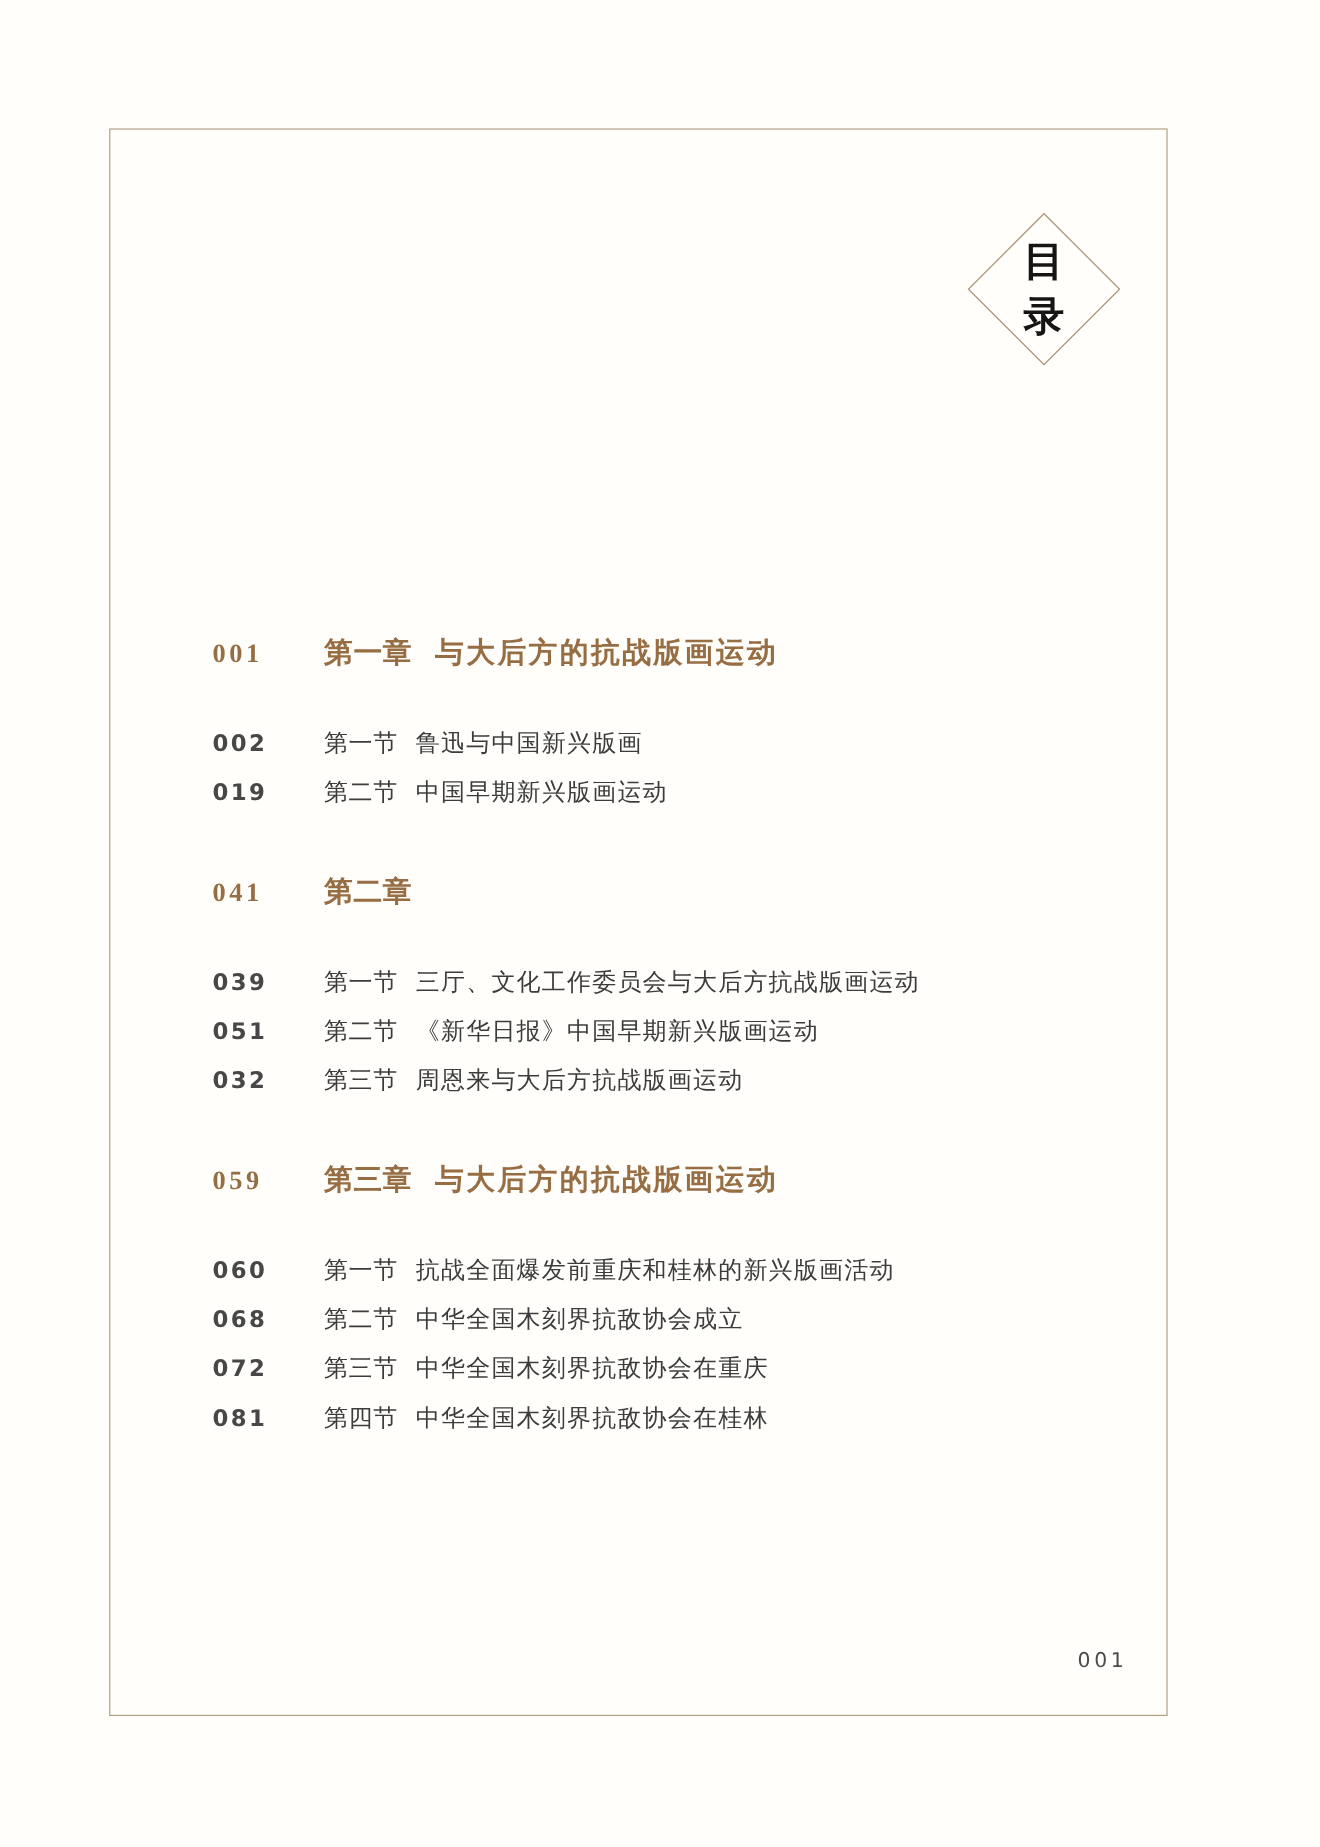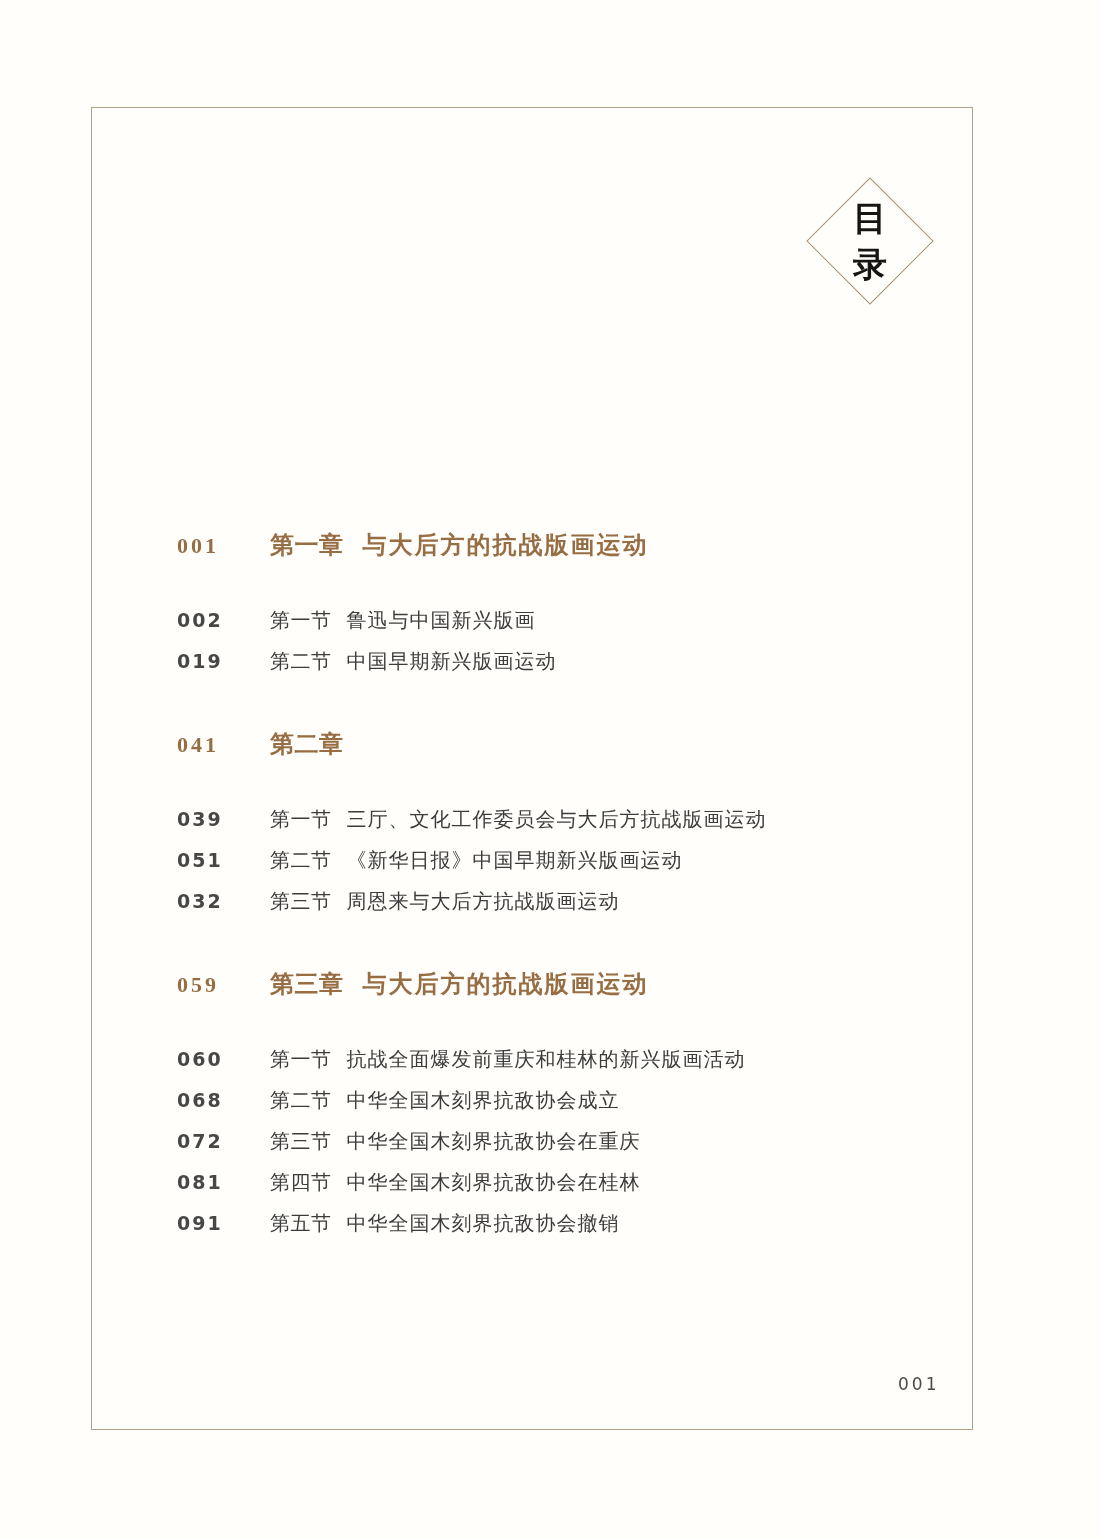--- a/index.html
+++ b/index.html
@@ -188,23 +188,18 @@
     <div class="row section">
       <span class="num">072</span>
       <span class="label">第三节</span>
       <span class="title">中华全国木刻界抗敌协会在重庆</span>
     </div>
     <div class="row section">
       <span class="num">081</span>
       <span class="label">第四节</span>
       <span class="title">中华全国木刻界抗敌协会在桂林</span>
     </div>
-    <div class="row section">
-      <span class="num">091</span>
-      <span class="label">第五节</span>
-      <span class="title">中华全国木刻界抗敌协会撤销</span>
-    </div>
 
   </div>
 
   <div class="folio">001</div>
 
 </div>
 
 </body></html>

